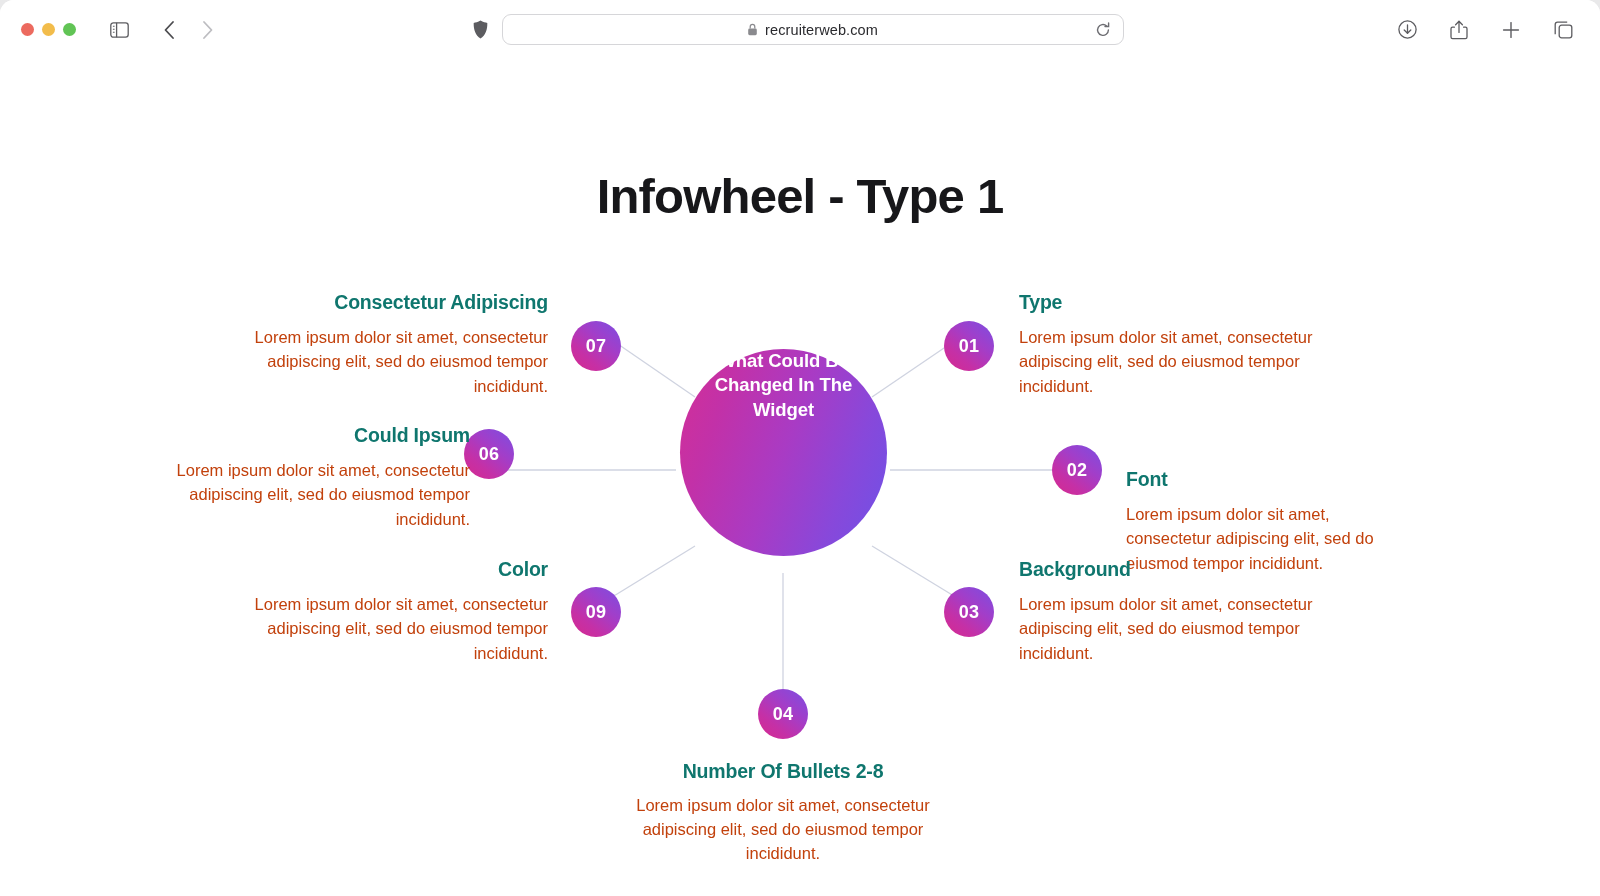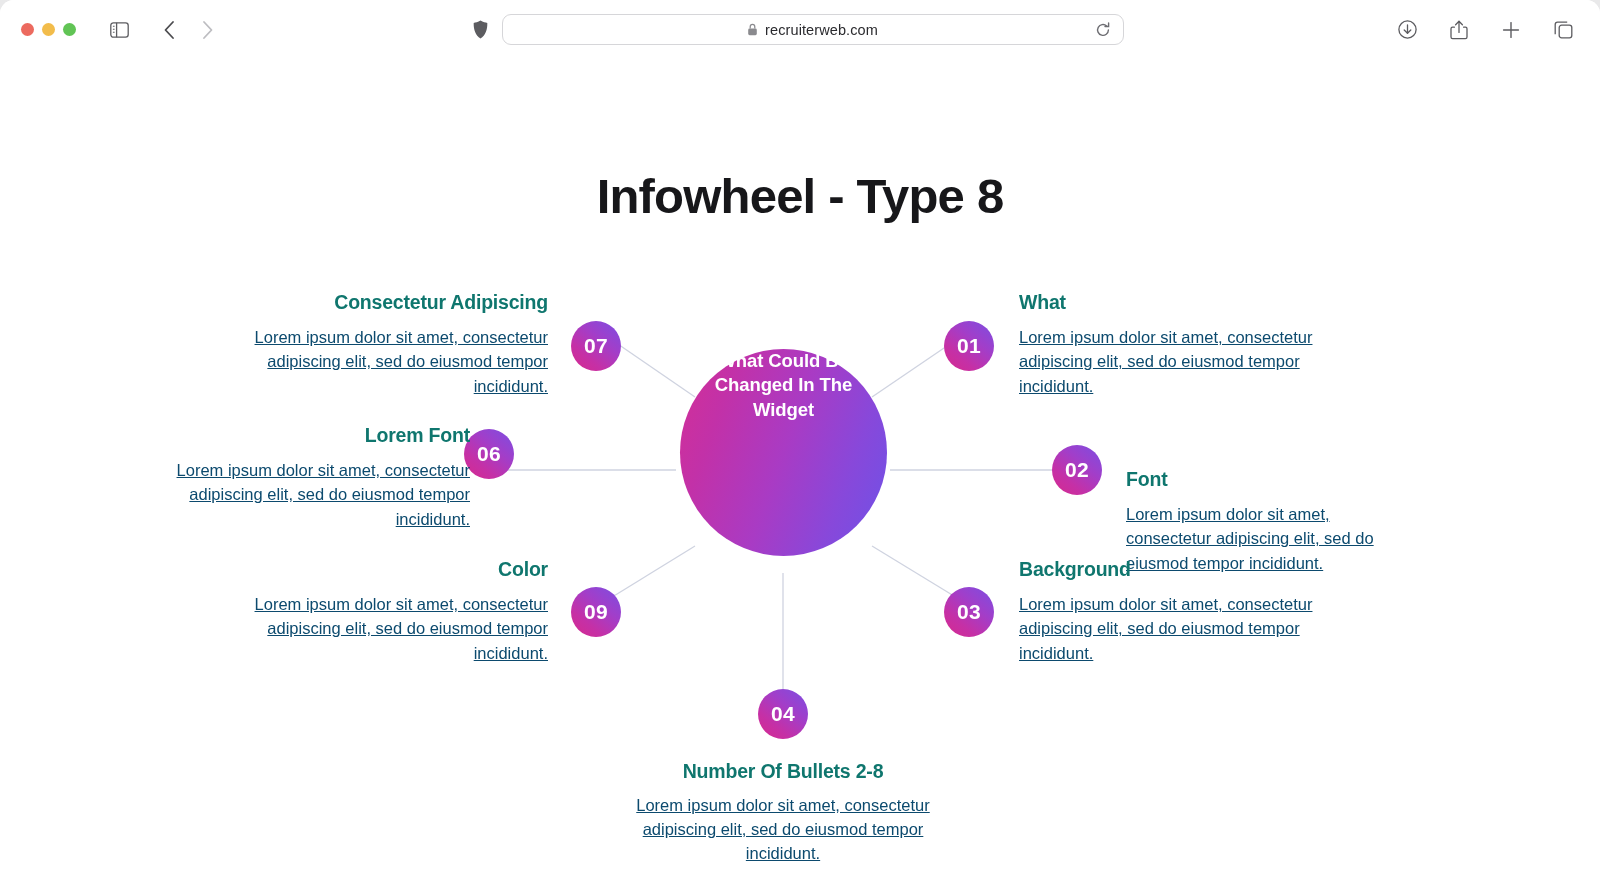--- a/index.html
+++ b/index.html
@@ -165,42 +165,41 @@
   .badge {
     position: absolute;
     width: 50px;
     height: 50px;
     border-radius: 50%;
     background: linear-gradient(40deg, #d62a8e 0%, #c530a6 30%, #a23ec9 62%, #7b4ee2 100%);
     display: flex;
     align-items: center;
     justify-content: center;
     color: #ffffff;
-    font-size: 21px;
+    font-size: 18px;
     font-weight: 800;
     letter-spacing: 0.2px;
   }
 
   
   .item {
     position: absolute;
     width: 300px;
   }
   .item .item-title {
     font-size: 19.5px;
     font-weight: 800;
     color: #0f766e;
     letter-spacing: -0.2px;
     margin-bottom: 11px;
   }
   .item .item-body {
     font-size: 16.5px;
     line-height: 1.47;
-    color: #0c4a6e;
-    text-decoration: underline;
+    color: #c2410c;
   }
   .item.left  { text-align: right; }
   .item.right { text-align: left; }
   .item.center { text-align: center; width: 330px; }
   .item.center .item-body { line-height: 1.45; }
 </style>
 </head>
 <body>
 
 <div class="window">
@@ -284,21 +283,21 @@
         <svg width="19" height="19" viewBox="0 0 19 19" fill="none" stroke="currentColor" stroke-width="1.3">
           <rect x="5.2" y="5.2" width="12.6" height="12.6" rx="2.4"></rect>
           <path d="M13.2 2.2 H3.6 A2.4 2.4 0 0 0 1.2 4.6 V14.2"></path>
         </svg>
       </span>
     </div>
   </div>
 
   <div class="page">
 
-    <div class="page-title">Infowheel - Type 8</div>
+    <div class="page-title">Infowheel - Type 1</div>
 
     <div class="wheel">
 
       <svg class="connectors" viewBox="0 0 1600 837">
         <g stroke="#cfd3e0" stroke-width="1.3" fill="none">
 
           <line x1="872" y1="338" x2="972" y2="270"></line>
 
           <line x1="890" y1="411" x2="1075" y2="411"></line>
 
@@ -315,21 +314,21 @@
       </svg>
 
       <div class="hub">
         <div class="hub-label">What Could Be Changed In The Widget</div>
       </div>
 
       <div class="badge" style="left:944px; top:262px;">
         <span>01</span>
       </div>
       <div class="item right" style="left:1019px; top:232px;">
-        <div class="item-title">What</div>
+        <div class="item-title">Type</div>
         <div class="item-body">Lorem ipsum dolor sit amet, consectetur adipiscing elit, sed do eiusmod tempor incididunt.</div>
       </div>
 
       <div class="badge" style="left:1052px; top:386px;">
         <span>02</span>
       </div>
       <div class="item right" style="left:1126px; top:365px; width:290px;margin-top:44px;">
         <div class="item-title">Font</div>
         <div class="item-body">Lorem ipsum dolor sit amet, consectetur adipiscing elit, sed do eiusmod tempor incididunt.</div>
       </div>
@@ -355,21 +354,21 @@
       </div>
       <div class="item left" style="left:248px; top:499px;">
         <div class="item-title">Color</div>
         <div class="item-body">Lorem ipsum dolor sit amet, consectetur adipiscing elit, sed do eiusmod tempor incididunt.</div>
       </div>
 
       <div class="badge" style="left:464px; top:370px;">
         <span>06</span>
       </div>
       <div class="item left" style="left:170px; top:365px;">
-        <div class="item-title">Lorem Font</div>
+        <div class="item-title">Could Ipsum</div>
         <div class="item-body">Lorem ipsum dolor sit amet, consectetur adipiscing elit, sed do eiusmod tempor incididunt.</div>
       </div>
 
       <div class="badge" style="left:571px; top:262px;">
         <span>07</span>
       </div>
       <div class="item left" style="left:248px; top:232px;">
         <div class="item-title">Consectetur Adipiscing</div>
         <div class="item-body">Lorem ipsum dolor sit amet, consectetur adipiscing elit, sed do eiusmod tempor incididunt.</div>
       </div>

